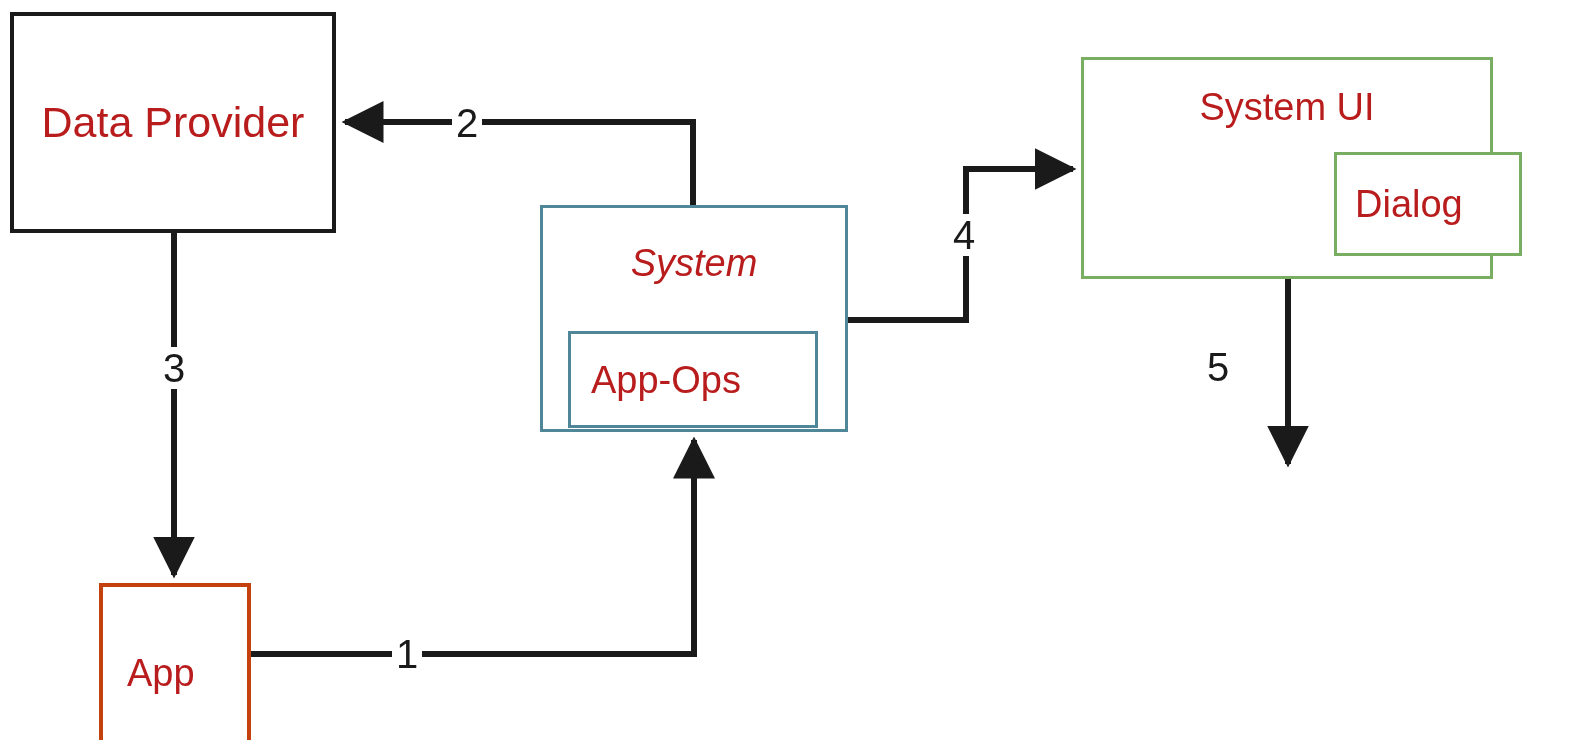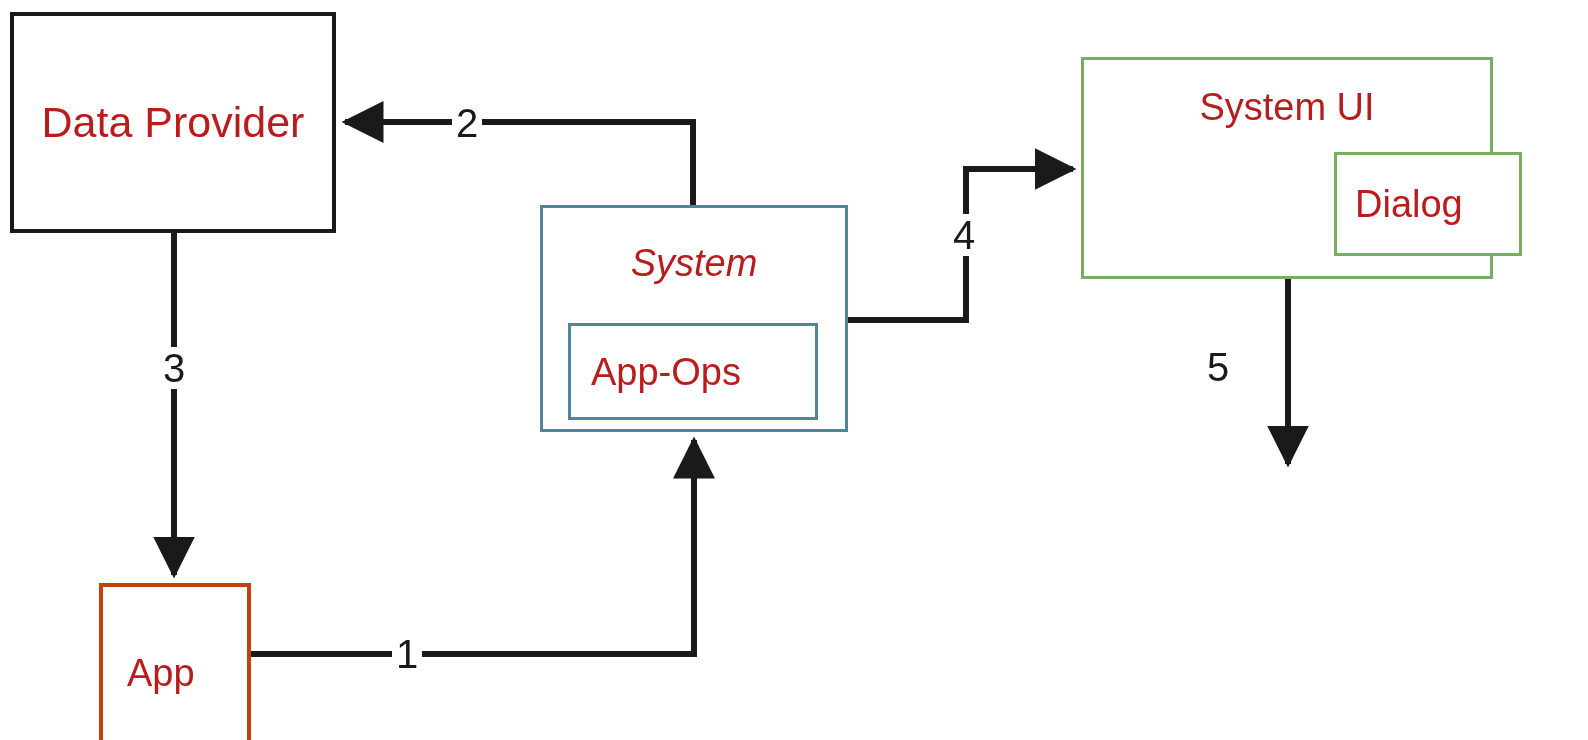--- a/index.html
+++ b/index.html
@@ -57,21 +57,21 @@
   #node-system {
     left: 540px; top: 205px; width: 308px; height: 227px;
     border: 3px solid #4f8799;
     align-items: flex-start;
     justify-content: center;
     padding-top: 36px;
   }
   #node-system > .node-label { font-size: 38px; font-style: italic; }
 
   #node-app-ops {
-    left: 568px; top: 323px; width: 250px; height: 97px;
+    left: 568px; top: 331px; width: 250px; height: 97px;
     border: 3px solid #4f8799;
     justify-content: flex-start;
     padding-left: 20px;
   }
   #node-app-ops .node-label { font-size: 38px; }
 
   #node-system-ui {
     left: 1081px; top: 57px; width: 412px; height: 222px;
     border: 3px solid #79ad61;
     align-items: flex-start;

